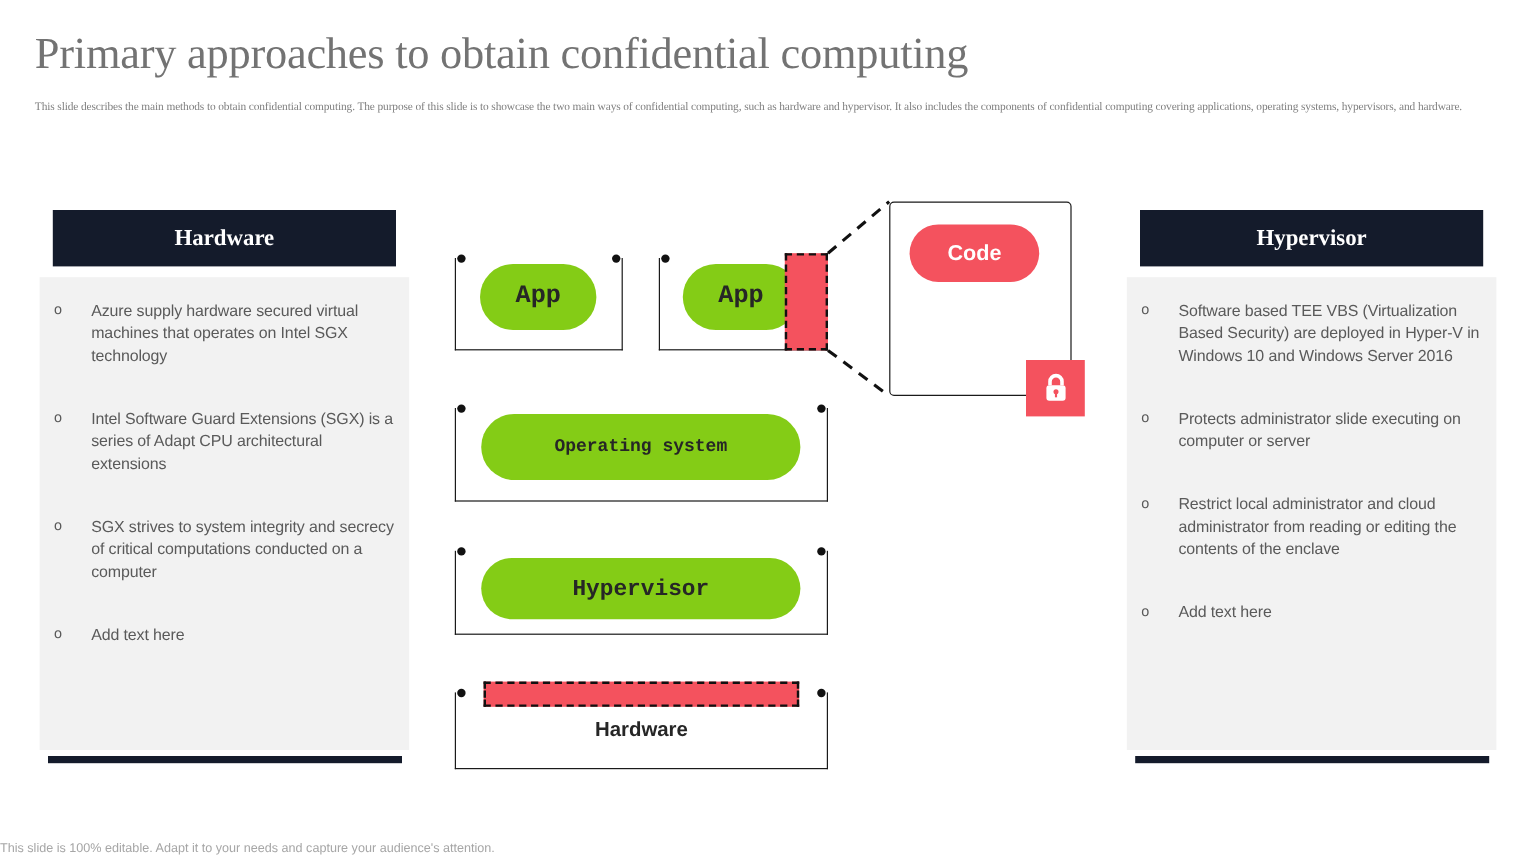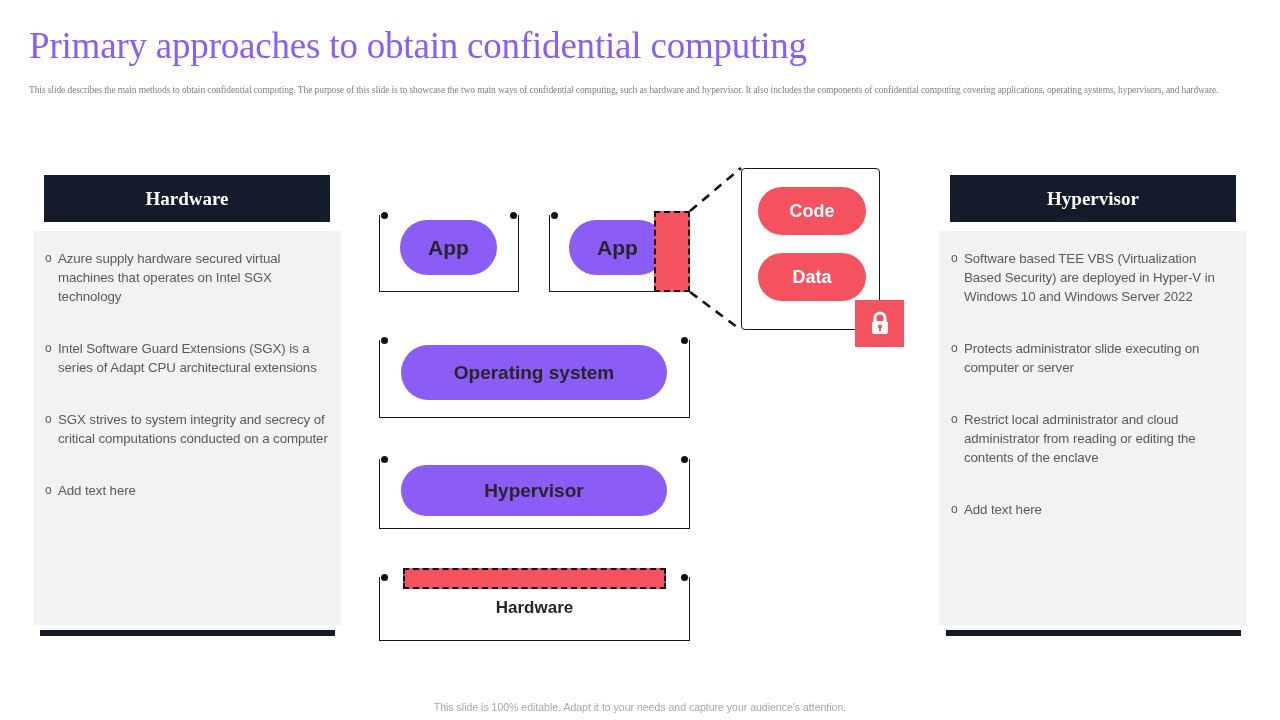--- a/index.html
+++ b/index.html
@@ -18,21 +18,21 @@
 
   
   .slide-title {
     position: absolute;
     left: 29px;
     top: 26px;
     width: 1220px;
     font-family: "Liberation Serif", serif;
     font-size: 37px;
     font-weight: 400;
-    color: #8b5cf6;
+    color: #737373;
     letter-spacing: -0.2px;
     line-height: 1.1;
   }
   .slide-subtitle {
     position: absolute;
     left: 29px;
     top: 83px;
     width: 1212px;
     font-size: 9.5px;
     line-height: 1.55;
@@ -92,65 +92,67 @@
     width: 13px;
     font-size: 12px;
     line-height: 19px;
     color: #595959;
   }
   .bullet-text {
     font-size: 13.3px;
     line-height: 19px;
     color: #5a5a5a;
     letter-spacing: -0.1px;
+    margin-left: 18px;
   }
   .stack-row {
     position: absolute;
     border: 1.6px solid #1a1a1a;
     border-top: none;
     box-sizing: border-box;
     background: transparent;
   }
   .corner-dot {
     position: absolute;
     width: 7px;
     height: 7px;
     border-radius: 50%;
     background: #111111;
   }
   .pill {
     position: absolute;
-    background: #8b5cf6;
+    background: #84cc16;
     border-radius: 999px;
     display: flex;
     align-items: center;
     justify-content: center;
     color: #262626;
     font-weight: bold;
+    font-family: Liberation Mono, monospace;
   }
   .red-block {
     position: absolute;
     background: #f4525e;
     border: 2.5px dashed #111111;
     box-sizing: border-box;
   }
   .hw-label {
     position: absolute;
     font-weight: bold;
     font-size: 17px;
     color: #262626;
     text-align: center;
   }
 
   
   .enclave {
     position: absolute;
     left: 741px;
     top: 168px;
-    width: 139px;
+    width: 152px;
     height: 162px;
     border: 1.6px solid #1a1a1a;
     border-radius: 4px;
     background: #ffffff;
     box-sizing: border-box;
   }
   .enclave-pill {
     position: absolute;
     left: 16px;
     width: 108px;
@@ -184,21 +186,21 @@
     height: 200px;
     pointer-events: none;
   }
 
   
   .footer-note {
     position: absolute;
     left: 0;
     top: 701px;
     width: 1280px;
-    text-align: center;
+    text-align: left;
     font-size: 10.5px;
     color: #a6a6a6;
   }
 </style>
 </head>
 <body>
 
 <div class="slide-title">Primary approaches to obtain confidential computing</div>
 
 <div class="slide-subtitle">This slide describes the main methods to obtain confidential computing. The purpose of this slide is to showcase the two main ways of confidential computing, such as hardware and hypervisor. It also includes the components of confidential computing covering applications, operating systems, hypervisors, and hardware.</div>
@@ -234,21 +236,21 @@
 <div class="panel-underline" style="left:40px;"></div>
 
 <div class="panel panel-right">
   <div class="panel-header">
     <span class="panel-header-text">Hypervisor</span>
   </div>
   <div class="panel-body">
 
     <div class="bullet-row">
       <span class="bullet-mark">o</span>
-      <span class="bullet-text">Software based TEE VBS (Virtualization Based Security) are deployed in Hyper-V in Windows 10 and Windows Server 2022</span>
+      <span class="bullet-text">Software based TEE VBS (Virtualization Based Security) are deployed in Hyper-V in Windows 10 and Windows Server 2016</span>
     </div>
 
     <div class="bullet-row">
       <span class="bullet-mark">o</span>
       <span class="bullet-text">Protects administrator slide executing on computer or server</span>
     </div>
 
     <div class="bullet-row">
       <span class="bullet-mark">o</span>
       <span class="bullet-text">Restrict local administrator and cloud administrator from reading or editing the contents of the enclave</span>
@@ -275,37 +277,36 @@
 <div class="pill" style="left:569px; top:220px; width:97px; height:55px; font-size:21px;">App</div>
 <div class="red-block" style="left:654px; top:211px; width:36px; height:81px;"></div>
 
 <svg class="dash-connector">
   <line x1="30" y1="51" x2="81" y2="8" stroke="#111111" stroke-width="2.6" stroke-dasharray="9,7"></line>
   <line x1="30" y1="132" x2="81" y2="170" stroke="#111111" stroke-width="2.6" stroke-dasharray="9,7"></line>
 </svg>
 
 <div class="enclave">
   <div class="enclave-pill" style="top:18px;">Code</div>
-  <div class="enclave-pill" style="top:84px;">Data</div>
 </div>
 
 <div class="lock-badge">
   <svg width="26" height="28" viewBox="0 0 26 28">
     <path d="M8 11 V8 a5 5 0 0 1 10 0 v3" fill="none" stroke="#ffffff" stroke-width="3"></path>
     <rect x="5" y="11" width="16" height="13" rx="2.5" fill="#ffffff"></rect>
     <circle cx="13" cy="16.5" r="2.1" fill="#f4525e"></circle>
     <rect x="12.1" y="16.5" width="1.8" height="4.6" fill="#f4525e"></rect>
   </svg>
 </div>
 
 <div class="stack-row" style="left:379px; top:340px; width:311px; height:78px;">
   <div class="corner-dot" style="left:1px;  top:-3px;"></div>
   <div class="corner-dot" style="right:1px; top:-3px;"></div>
 </div>
-<div class="pill" style="left:401px; top:345px; width:266px; height:55px; font-size:19px;">Operating system</div>
+<div class="pill" style="left:401px; top:345px; width:266px; height:55px; font-size:15px;">Operating system</div>
 
 <div class="stack-row" style="left:379px; top:459px; width:311px; height:70px;">
   <div class="corner-dot" style="left:1px;  top:-3px;"></div>
   <div class="corner-dot" style="right:1px; top:-3px;"></div>
 </div>
 <div class="pill" style="left:401px; top:465px; width:266px; height:51px; font-size:19px;">Hypervisor</div>
 
 <div class="stack-row" style="left:379px; top:577px; width:311px; height:64px;">
   <div class="corner-dot" style="left:1px;  top:-3px;"></div>
   <div class="corner-dot" style="right:1px; top:-3px;"></div>

